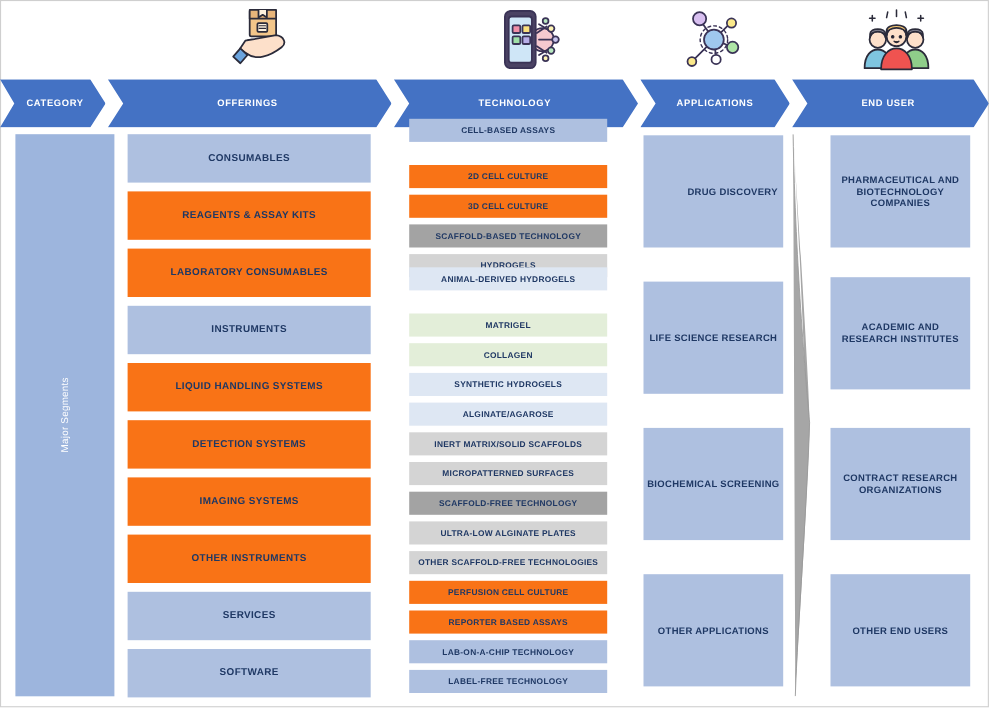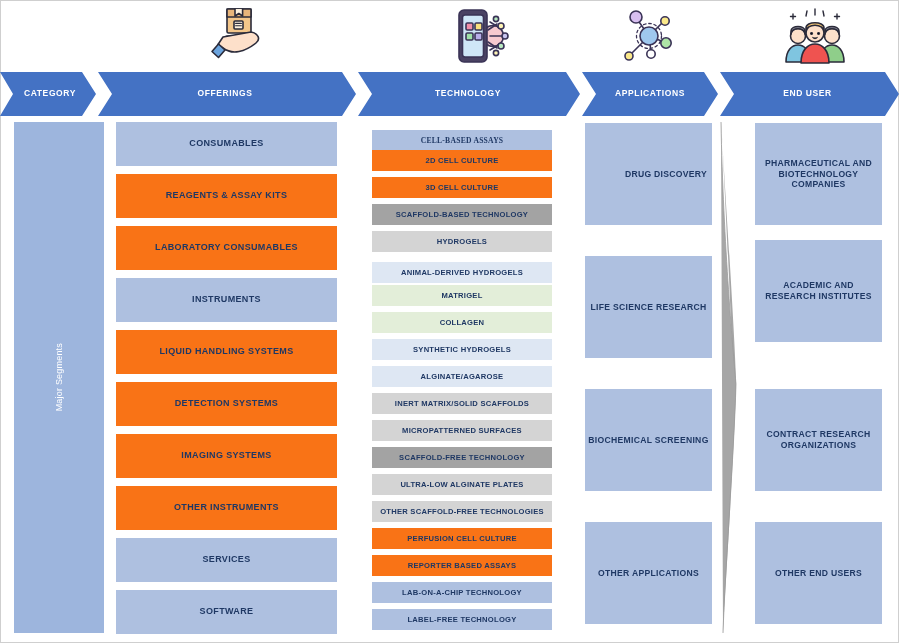--- a/index.html
+++ b/index.html
@@ -229,36 +229,36 @@
         <span class="inner">OTHER INSTRUMENTS</span>
       </div>
       <div class="tile off p-blue" style="top: 538px;">
         <span class="inner">SERVICES</span>
       </div>
       <div class="tile off p-blue" style="top: 590px;">
         <span class="inner">SOFTWARE</span>
       </div>
     </div>
   <div id="technology-col">
-      <div class="tile tech p-blue" style="top: 130px; font-family: Liberation Serif, serif;">
+      <div class="tile tech p-blue" style="top: 108px;">
         <span class="inner">CELL-BASED ASSAYS</span>
       </div>
       <div class="tile tech p-green" style="top: 150px;">
         <span class="inner">2D CELL CULTURE</span>
       </div>
       <div class="tile tech p-green" style="top: 177px;">
         <span class="inner">3D CELL CULTURE</span>
       </div>
       <div class="tile tech p-peach" style="top: 204px;">
         <span class="inner">SCAFFOLD-BASED TECHNOLOGY</span>
       </div>
       <div class="tile tech p-gray" style="top: 231px;">
         <span class="inner">HYDROGELS</span>
       </div>
-      <div class="tile tech p-lightblue" style="top: 262px;">
+      <div class="tile tech p-lightblue" style="top: 243px;">
         <span class="inner">ANIMAL-DERIVED HYDROGELS</span>
       </div>
       <div class="tile tech p-lightgreen" style="top: 285px;">
         <span class="inner">MATRIGEL</span>
       </div>
       <div class="tile tech p-lightgreen" style="top: 312px;">
         <span class="inner">COLLAGEN</span>
       </div>
       <div class="tile tech p-lightblue" style="top: 339px;">
         <span class="inner">SYNTHETIC HYDROGELS</span>
@@ -313,21 +313,21 @@
     <svg viewBox="0 0 30 511" preserveAspectRatio="none" style="display:block;width:30px;height:511px;">
       <path d="M7 0 C7 0, 22 230, 22 260 C22 300, 11 470, 9 511 C9 471, 19 300, 19 261 C19 231, 8 2, 7 0 Z" fill="#a6a6a6" stroke="none"></path>
       <path d="M7 0 C9 120, 20 240, 22 262 C20 330, 11 450, 9 511" fill="#a6a6a6" stroke="#9a9a9a" stroke-width="0.8"></path>
     </svg>
   </div>
 
   <div id="endusers-col">
       <div class="tile usr p-blue" style="top: 123px;">
         <span class="inner">PHARMACEUTICAL AND BIOTECHNOLOGY COMPANIES</span>
       </div>
-      <div class="tile usr p-blue" style="top: 240px;">
+      <div class="tile usr p-blue" style="top: 252px;">
         <span class="inner">ACADEMIC AND RESEARCH INSTITUTES</span>
       </div>
       <div class="tile usr p-blue" style="top: 389px;">
         <span class="inner">CONTRACT RESEARCH ORGANIZATIONS</span>
       </div>
       <div class="tile usr p-blue" style="top: 522px;">
         <span class="inner">OTHER END USERS</span>
       </div>
     </div>
 

